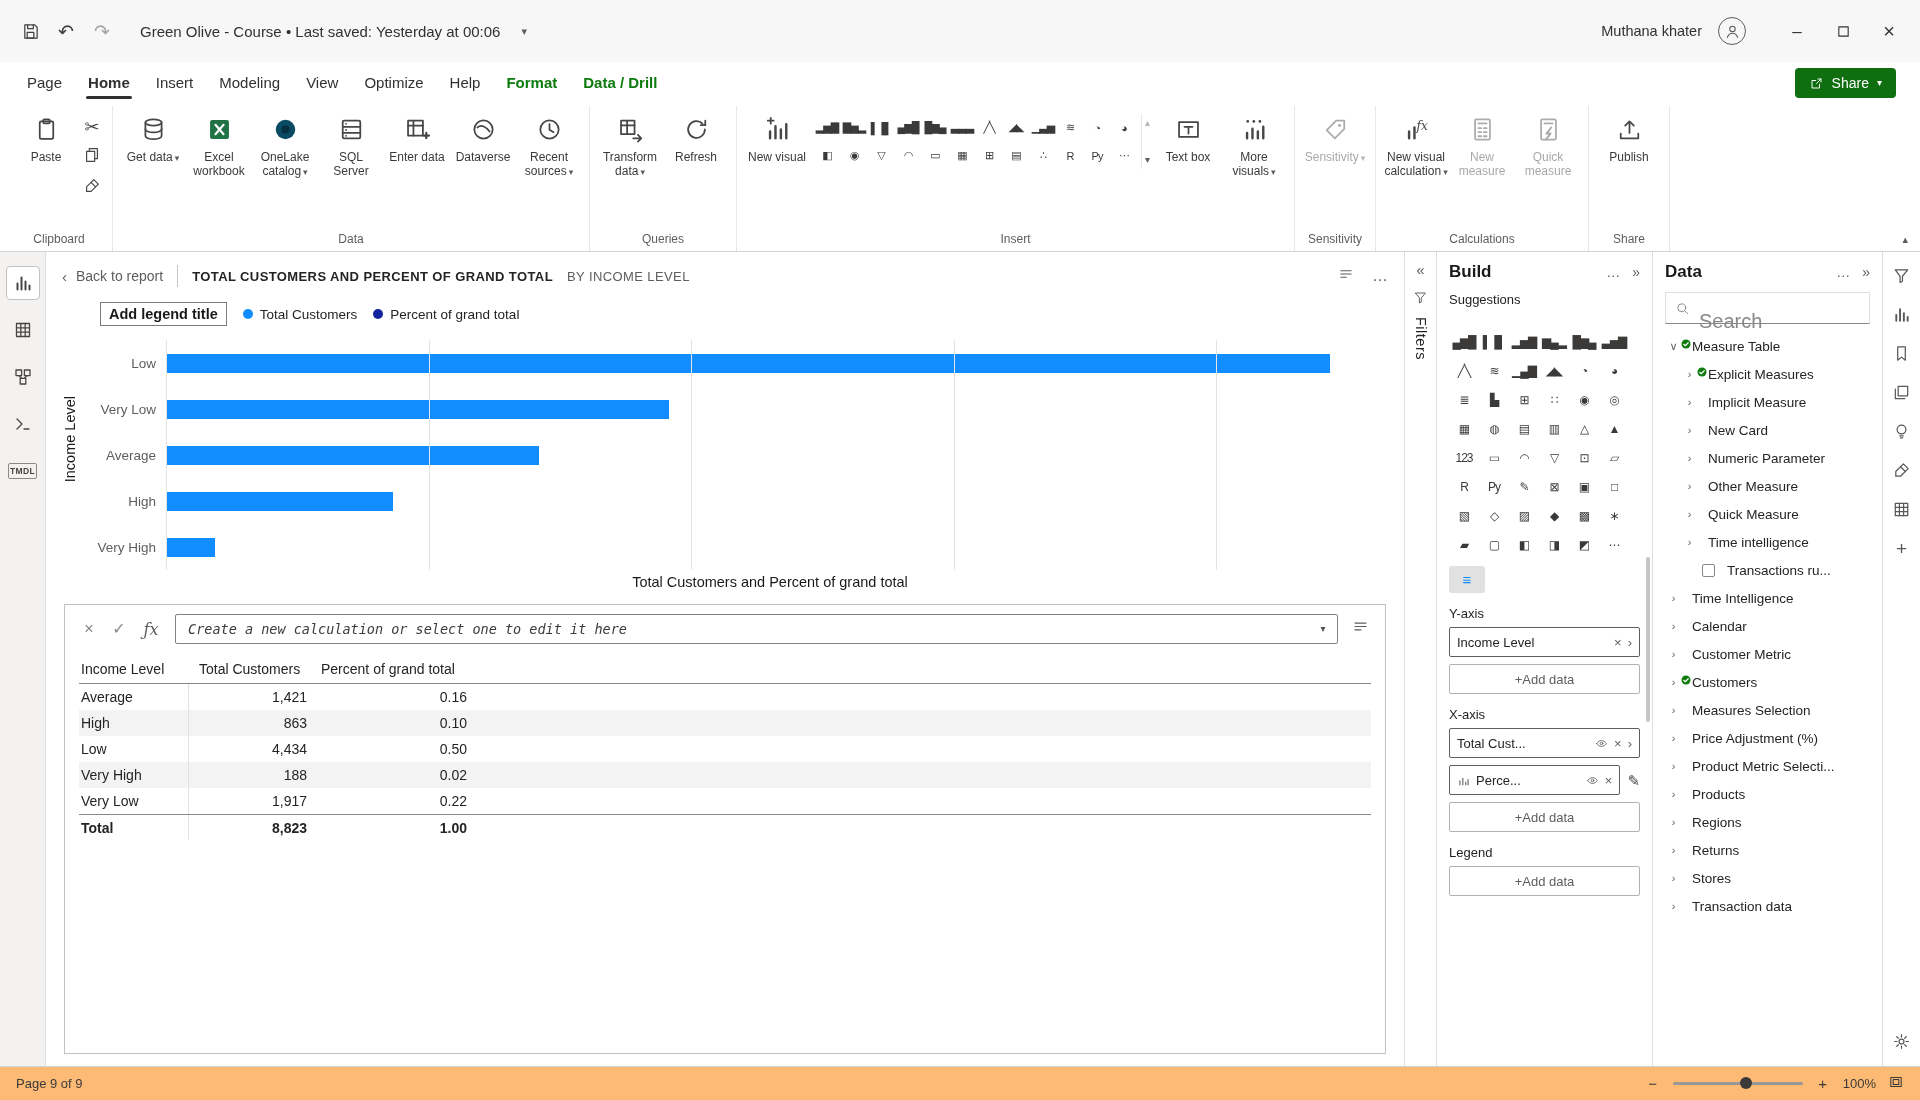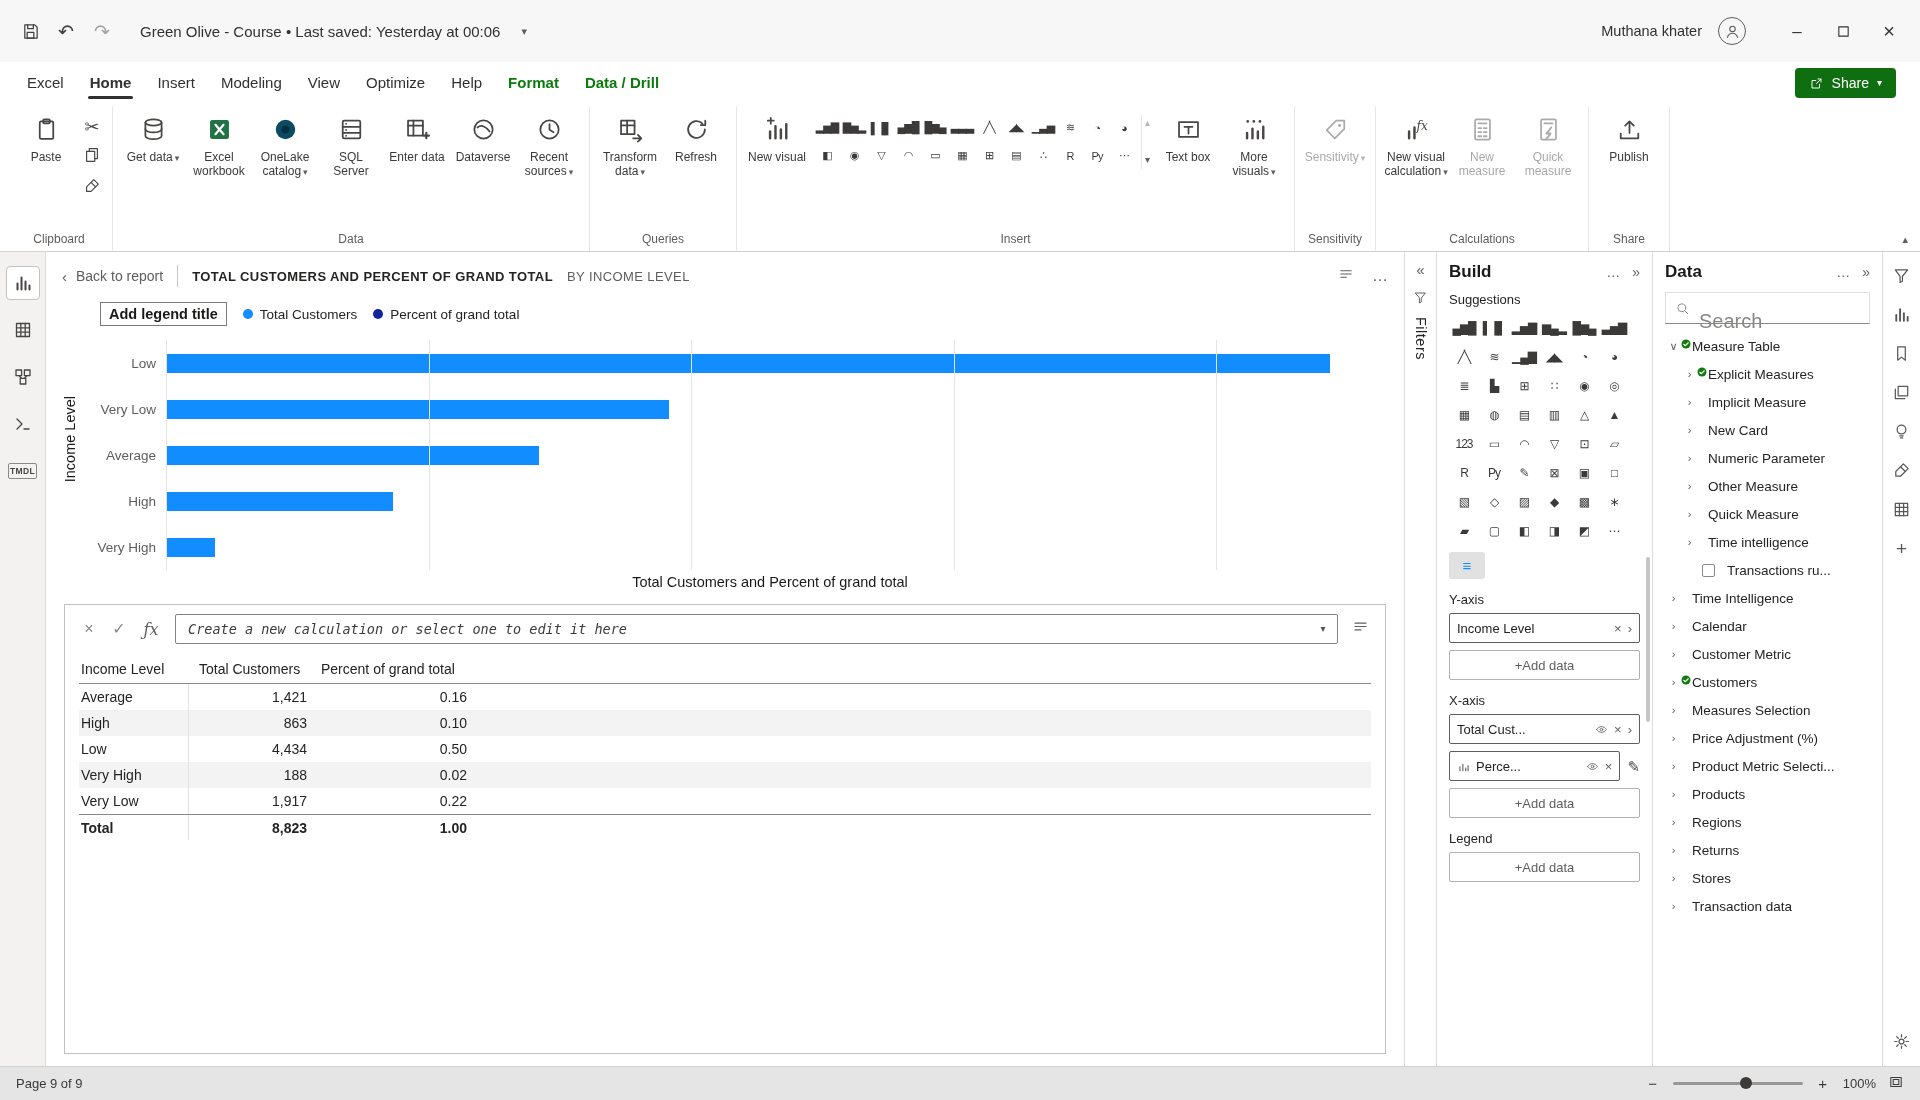--- a/index.html
+++ b/index.html
@@ -114,21 +114,21 @@
   .filters-strip { width:32px; background:#fff; border-left:1px solid #ddd; display:flex; flex-direction:column; align-items:center; padding-top:10px; gap:12px; color:#605e5c; flex:none; }
   .filters-strip .ic { font-size:15px; }
   .v-text { writing-mode:vertical-rl; font-size:14.5px; color:#252423; letter-spacing:.5px; }
 
   .pane { background:#fff; border-left:1px solid #ddd; padding:10px 12px; position:relative; overflow:hidden; flex:none; }
   .build-pane { width:216px; }
   .data-pane { width:230px; }
   .pane-header { display:flex; align-items:center; margin-bottom:2px; }
   .pane-title { font-size:17px; font-weight:700; color:#1b1a19; }
   .pane-icons { margin-left:auto; display:flex; gap:12px; color:#605e5c; font-size:14px; align-items:center; }
-  .sug-label { font-size:13px; color:#252423; margin:10px 0 6px; }
+  .sug-label { font-size:13px; color:#252423; margin:10px 0 20px; }
   .sug-grid { display:grid; grid-template-columns:repeat(6,30px); grid-auto-rows:29px; }
   .sug-cell { display:flex; align-items:center; justify-content:center; font-size:12px; letter-spacing:-1px; color:#3b3a39; border-radius:2px; }
   .sel-tile { width:36px; height:27px; margin:7px 0 2px; background:#e1e1e1; border-radius:3px; color:#118DFF; display:flex; align-items:center; justify-content:center; font-size:15px; font-weight:700; }
   .well-label { font-size:13px; color:#252423; margin:13px 0 6px; }
   .pill-row { display:flex; align-items:center; gap:7px; margin-bottom:7px; }
   .pill { flex:1; min-width:0; height:30px; border:1px solid #605e5c; border-radius:2px; background:#fff; display:flex; align-items:center; gap:6px; padding:0 7px; font-size:13px; }
   .pill-label { flex:1; overflow:hidden; white-space:nowrap; text-overflow:ellipsis; }
   .pill .ic { font-size:13px; color:#605e5c; }
   .pill-x, .pill-chev { color:#605e5c; font-size:13px; }
   .pill-chev { font-size:14px; }
@@ -146,21 +146,21 @@
   .tree-icon { position:relative; flex:none; display:flex; font-size:17px; color:#484644; }
   .tree-badge { position:absolute; left:-5px; bottom:-3px; font-size:10px; }
   .tree-cb { width:13px; height:13px; border:1px solid #8a8886; border-radius:2px; flex:none; }
   .tree-label { min-width:0; white-space:nowrap; overflow:hidden; text-overflow:ellipsis; }
 
   .right-strip { width:38px; background:#fff; border-left:1px solid #ddd; display:flex; flex-direction:column; align-items:center; padding:14px 0 12px; gap:17px; color:#5a5856; flex:none; }
   .right-strip .ic { font-size:19px; }
   .rs-bottom { margin-top:auto; }
 
   
-  .statusbar { height:34px; background:#e5e5e5; border-top:1px solid #d4d2d0; display:flex; align-items:center; padding:0 16px; font-size:13px; color:#3b3a39; flex:none; }
+  .statusbar { height:34px; background:#fdba74; border-top:1px solid #d4d2d0; display:flex; align-items:center; padding:0 16px; font-size:13px; color:#3b3a39; flex:none; }
   .sb-right { margin-left:auto; display:flex; align-items:center; gap:12px; }
   .zoom-btn { font-size:15px; color:#3b3a39; width:16px; text-align:center; }
   .slider { width:130px; height:3px; background:#9a9896; border-radius:2px; position:relative; }
   .slider-thumb { position:absolute; left:52%; top:-5px; width:12px; height:12px; border-radius:50%; background:#3b3a39; }
   .sb-right .ic { font-size:16px; color:#3b3a39; }
 </style>
 </head>
 <body>
 
 <div class="app">
@@ -208,21 +208,21 @@
           </button>
         <button class="win">
             <span class="ic" style="font-size:20px">×</span>
           </button>
       </div>
     </div>
   </div>
 
   <div class="menubar">
     <div id="menu-items" style="display:flex">
-        <div class="menu-item">Excel</div>
+        <div class="menu-item">Page</div>
         <div class="menu-item active">Home</div>
         <div class="menu-item">Insert</div>
         <div class="menu-item">Modeling</div>
         <div class="menu-item">View</div>
         <div class="menu-item">Optimize</div>
         <div class="menu-item">Help</div>
         <div class="menu-item accent">Format</div>
         <div class="menu-item accent">Data / Drill</div>
       </div>
     <button class="share-btn">

